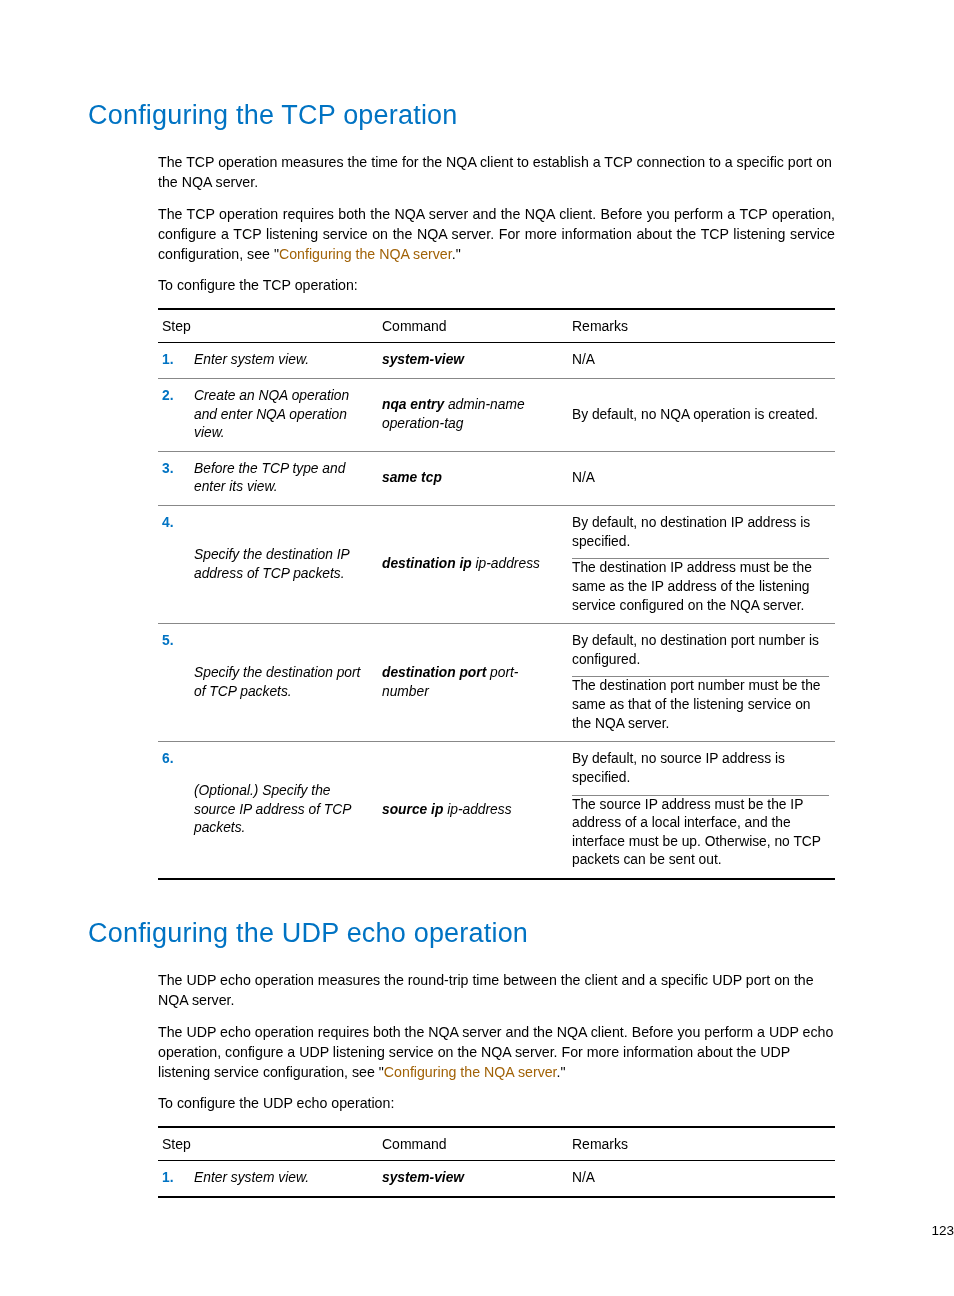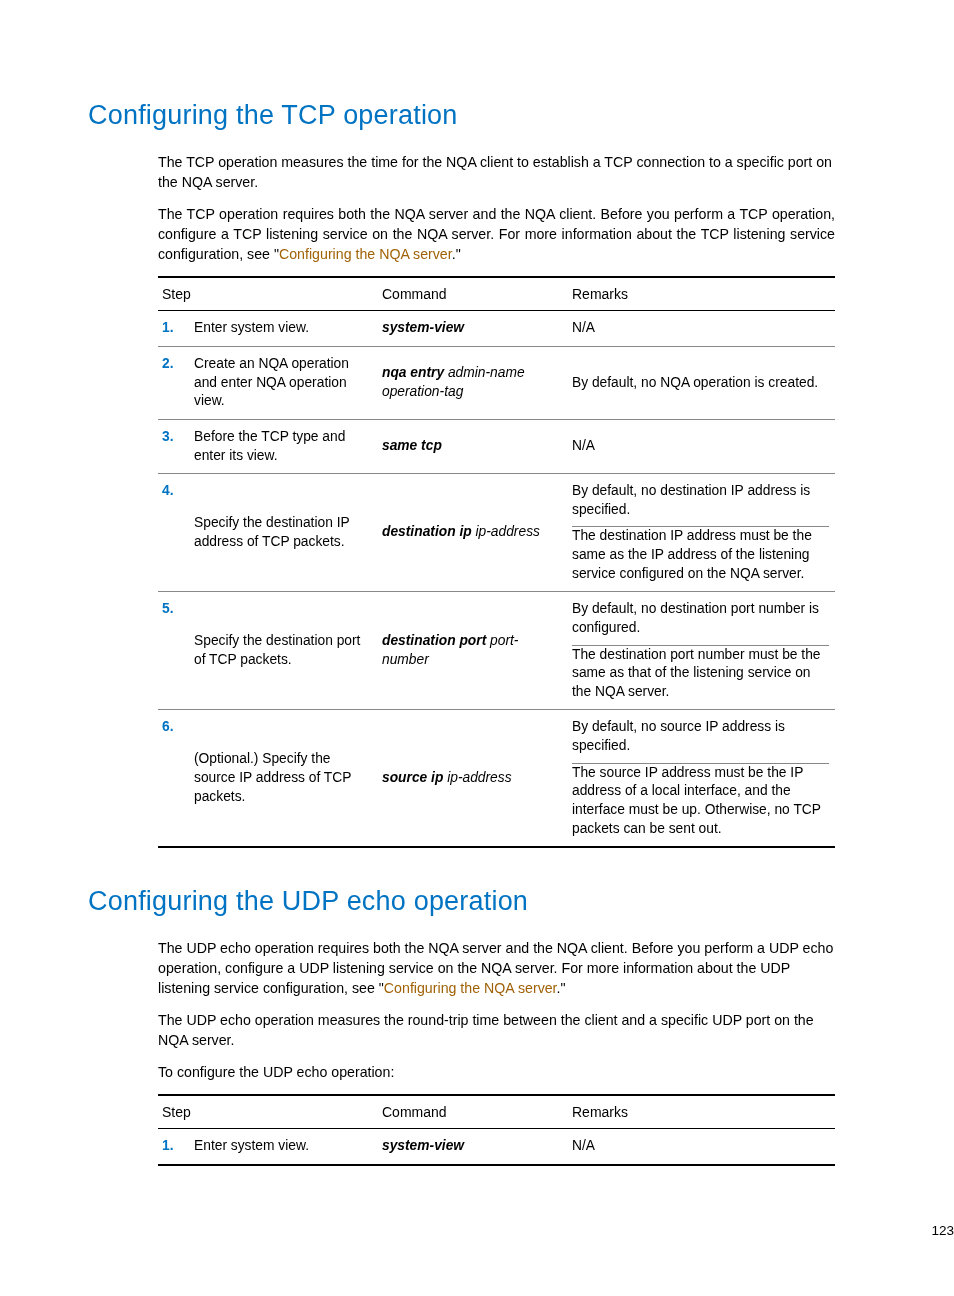--- a/index.html
+++ b/index.html
@@ -65,21 +65,21 @@
   tr.last td {
     border-bottom: 2px solid #000;
   }
   .step-num {
     font-weight: bold;
     color: #0073c3;
     width: 22px;
     vertical-align: top;
     padding-top: 8px;
   }
-  td.stepcell { vertical-align: middle; }
+  td.stepcell { vertical-align: middle; font-style: italic; }
   .cmd-bold { font-weight: bold; font-style: italic; }
   .cmd-italic { font-style: italic; }
   .remarks-multi { }
   .remarks-multi > div:first-child {
     border-bottom: 1px solid #888;
     padding-bottom: 7px;
     margin-bottom: 0;
   }
   .col-step { width: 30px; }
   .col-desc { width: 188px; }
@@ -100,20 +100,21 @@
 
   <h1>Configuring the TCP operation</h1>
 
   <div class="body-block">
     <p>The TCP operation measures the time for the NQA client to establish a TCP connection to a specific port on the NQA server.</p>
 
     <p class="justified">
       <span>The TCP operation requires both the NQA server and the NQA client. Before you perform a TCP operation, configure a TCP listening service on the NQA server. For more information about the TCP listening service configuration, see "</span><a class="link" href="#">Configuring the NQA server</a><span>."</span>
     </p>
 
+    <p>To configure the TCP operation:</p>
 
     <table>
       <colgroup>
         <col class="col-step">
           <col class="col-desc">
           <col class="col-cmd">
           <col>
       </colgroup>
       <thead>
         <tr>
@@ -174,25 +175,25 @@
             </div>
           </td>
         </tr>
       </tbody>
     </table>
   </div>
 
   <h1>Configuring the UDP echo operation</h1>
 
   <div class="body-block">
+    <p>The UDP echo operation measures the round-trip time between the client and a specific UDP port on the NQA server.</p>
+
     <p>
       <span>The UDP echo operation requires both the NQA server and the NQA client. Before you perform a UDP echo operation, configure a UDP listening service on the NQA server. For more information about the UDP listening service configuration, see "</span><a class="link" href="#">Configuring the NQA server</a><span>."</span>
     </p>
-
-    <p>The UDP echo operation measures the round-trip time between the client and a specific UDP port on the NQA server.</p>
 
     <p>To configure the UDP echo operation:</p>
 
     <table>
       <colgroup>
         <col class="col-step">
           <col class="col-desc">
           <col class="col-cmd">
           <col>
       </colgroup>

